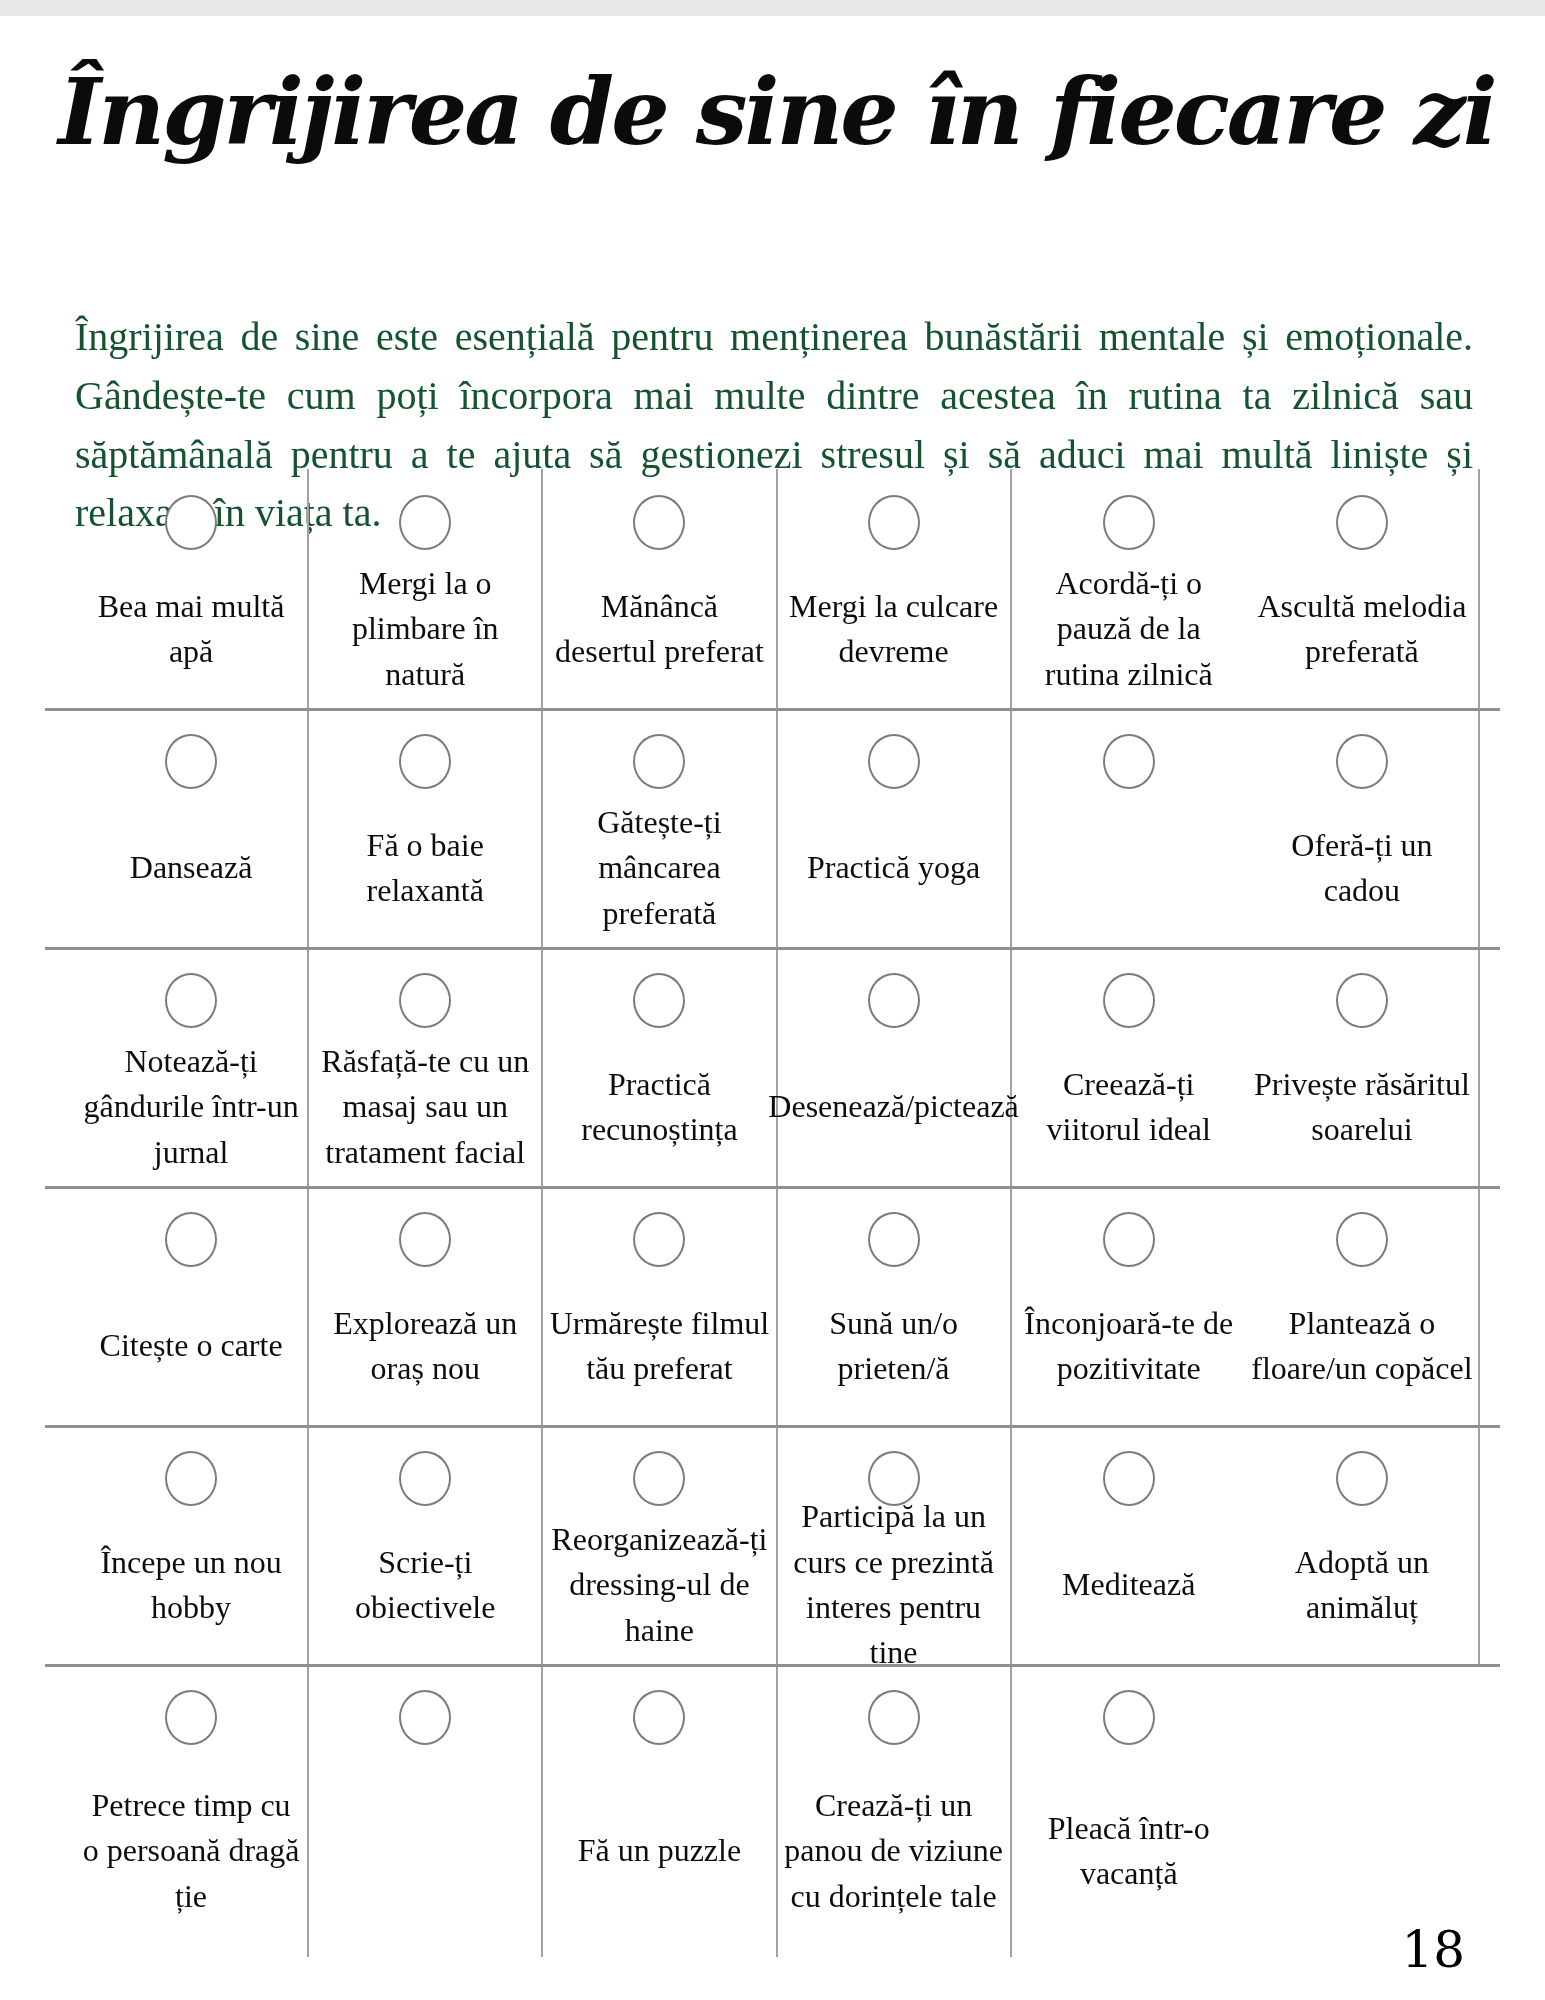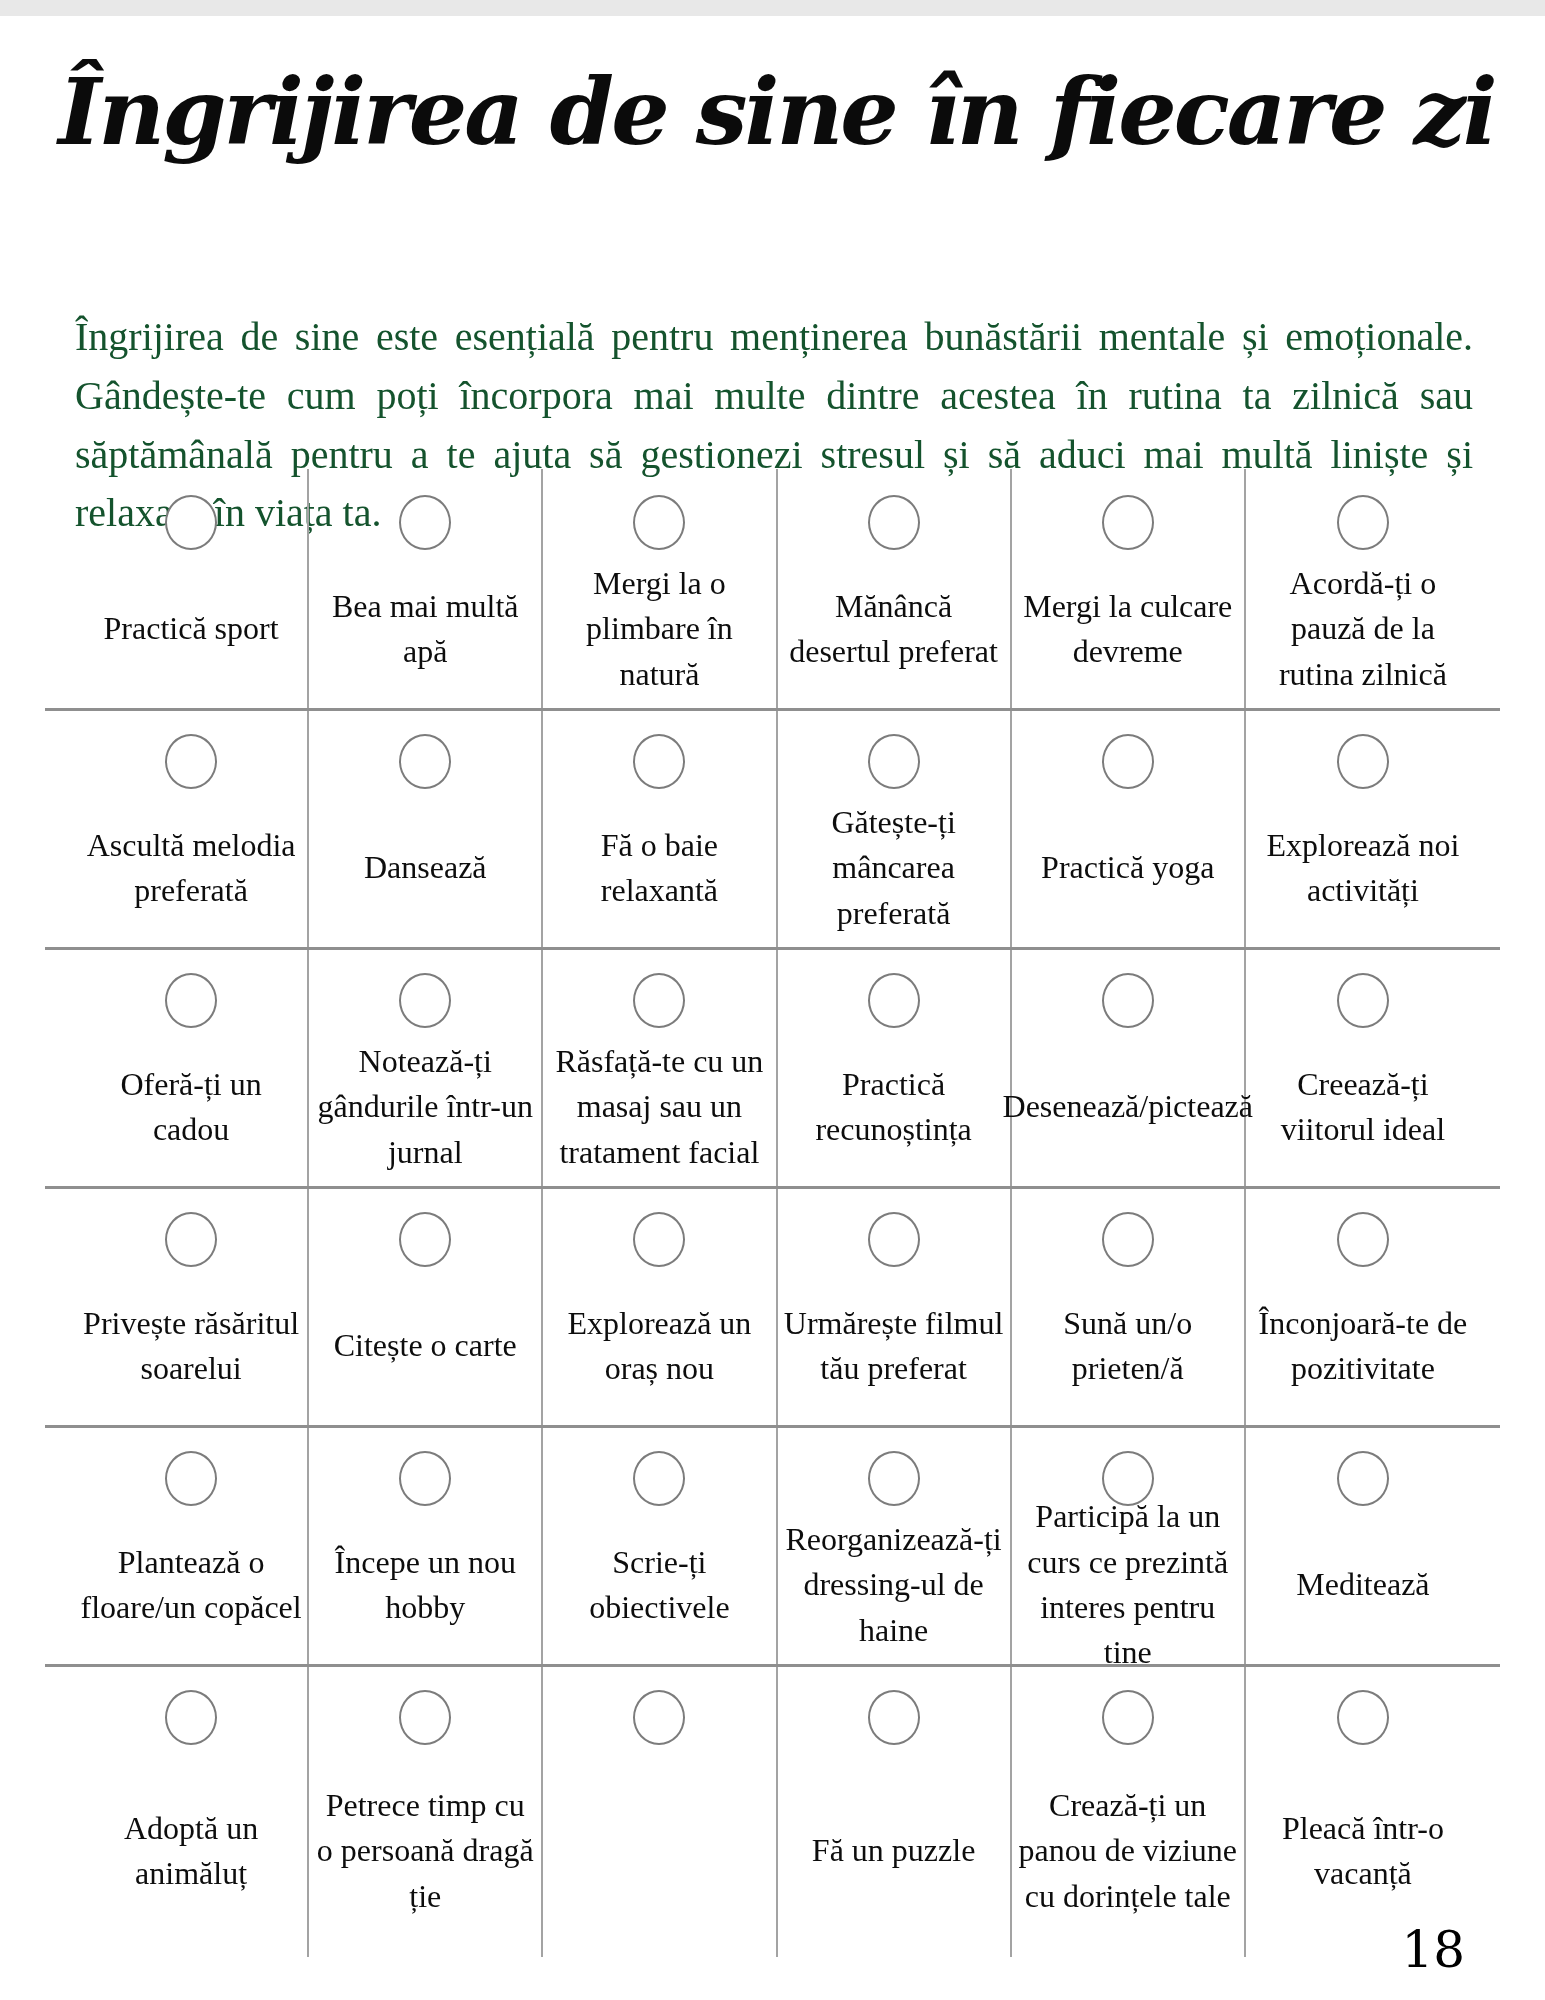--- a/index.html
+++ b/index.html
@@ -94,26 +94,20 @@
 <div class="page">
 
   <div class="title">Îngrijirea de sine în fiecare zi</div>
 
   <p class="intro">Îngrijirea de sine este esențială pentru menținerea bunăstării mentale și emoționale. Gândește-te cum poți încorpora mai multe dintre acestea în rutina ta zilnică sau săptămânală pentru a te ajuta să gestionezi stresul și să aduci mai multă liniște și relaxare în viața ta.</p>
 
   <div class="grid">
       <div class="cell v-sep">
     <div class="circle"></div>
     <div class="label-zone">
-      <div class="label">Practică sport</div>
-    </div>
-  </div>
-      <div class="cell v-sep">
-    <div class="circle"></div>
-    <div class="label-zone">
       <div class="label">Bea mai multă apă</div>
     </div>
   </div>
       <div class="cell v-sep">
     <div class="circle"></div>
     <div class="label-zone">
       <div class="label">Mergi la o plimbare în natură</div>
     </div>
   </div>
       <div class="cell v-sep">
@@ -159,23 +153,20 @@
     </div>
   </div>
       <div class="cell v-sep">
     <div class="circle"></div>
     <div class="label-zone">
       <div class="label">Practică yoga</div>
     </div>
   </div>
       <div class="cell">
     <div class="circle"></div>
-    <div class="label-zone">
-      <div class="label">Explorează noi activități</div>
-    </div>
   </div>
       <div class="cell v-sep">
     <div class="circle"></div>
     <div class="label-zone">
       <div class="label">Oferă-ți un cadou</div>
     </div>
   </div>
       <div class="cell v-sep">
     <div class="circle"></div>
     <div class="label-zone">

